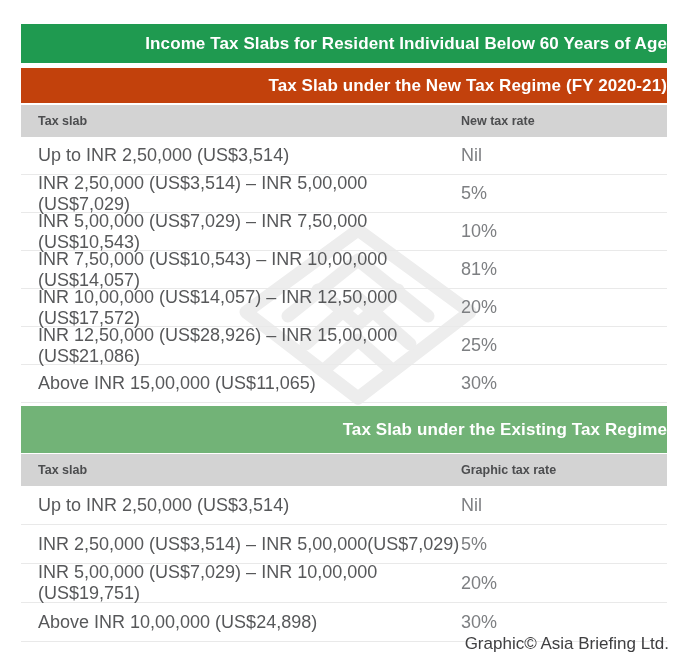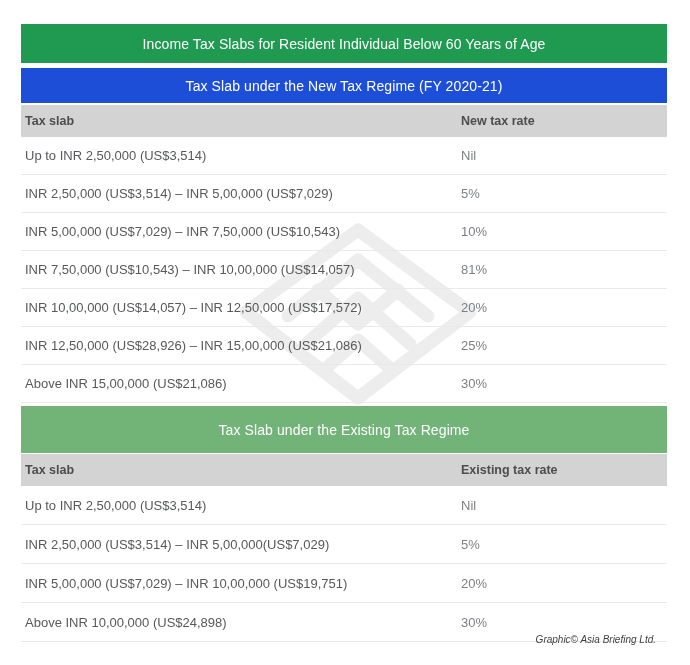--- a/index.html
+++ b/index.html
@@ -9,43 +9,43 @@
   }
   .canvas{position:absolute;inset:0;}
   .watermark{
     position:absolute;left:226px;top:220px;width:264px;height:186px;
     z-index:-1;pointer-events:none;
   }
   .table{
     position:absolute;left:21px;top:24px;width:646px;
   }
   .band{
-    display:flex;align-items:center;justify-content:center;
-    color:#ffffff;font-weight:normal;font-size:14px;letter-spacing:.1px;
+    display:flex;align-items:center;justify-content:flex-end;
+    color:#ffffff;font-weight:bold;font-size:17px;letter-spacing:.1px;
   }
   .band-dark{height:39px;background:#1f9a50;margin-bottom:5px;}
-  .band-sub{height:35px;background:#1d4ed8;margin-bottom:2px;}
+  .band-sub{height:35px;background:#c2410c;margin-bottom:2px;}
   .band-sub2{height:47px;background:#72b377;margin-top:3px;margin-bottom:1px;}
   .colhead{
     height:32px;background:#d3d3d3;display:flex;align-items:center;
     font-weight:bold;font-size:12.5px;color:#4c4d4f;
   }
   .row{
     height:37px;display:flex;align-items:center;
     border-bottom:1px solid #e9e9e9;background:transparent;
-    font-size:13px;
+    font-size:18px;
   }
   .row2{height:38px;}
-  .cell-slab{flex:1;padding-left:4px;color:#57585a;}
+  .cell-slab{flex:1;padding-left:17px;color:#57585a;}
   .cell-rate{width:206px;color:#7d7f82;}
   .colhead .cell-slab{color:#4c4d4f;}
   .colhead .cell-rate{color:#4c4d4f;}
   .footer{
-    position:absolute;right:34px;top:634px;
-    font-size:10px;font-style:italic;color:#3f3f41;
+    position:absolute;right:21px;top:634px;
+    font-size:17px;color:#3f3f41;
   }
 </style>
 </head>
 <body>
 
 <div class="canvas">
 
   <svg class="watermark" viewBox="0 0 264 186" aria-hidden="true">
     <g fill="none" stroke="#ededed" stroke-width="13" stroke-linecap="round" stroke-linejoin="round">
       <path d="M20 92 L132 10 L244 92 L132 178 Z"></path>
@@ -89,31 +89,31 @@
     </div>
     <div class="row">
       <div class="cell-slab">INR 10,00,000 (US$14,057) – INR 12,50,000 (US$17,572)</div>
       <div class="cell-rate">20%</div>
     </div>
     <div class="row">
       <div class="cell-slab">INR 12,50,000 (US$28,926) – INR 15,00,000 (US$21,086)</div>
       <div class="cell-rate">25%</div>
     </div>
     <div class="row">
-      <div class="cell-slab">Above INR 15,00,000 (US$21,086)</div>
+      <div class="cell-slab">Above INR 15,00,000 (US$11,065)</div>
       <div class="cell-rate">30%</div>
     </div>
 
     <div class="band band-sub2">
       <span>Tax Slab under the Existing Tax Regime</span>
     </div>
 
     <div class="colhead">
       <div class="cell-slab">Tax slab</div>
-      <div class="cell-rate">Existing tax rate</div>
+      <div class="cell-rate">Graphic tax rate</div>
     </div>
 
     <div class="row row2">
       <div class="cell-slab">Up to INR 2,50,000 (US$3,514)</div>
       <div class="cell-rate">Nil</div>
     </div>
     <div class="row row2">
       <div class="cell-slab">INR 2,50,000 (US$3,514) – INR 5,00,000(US$7,029)</div>
       <div class="cell-rate">5%</div>
     </div>

